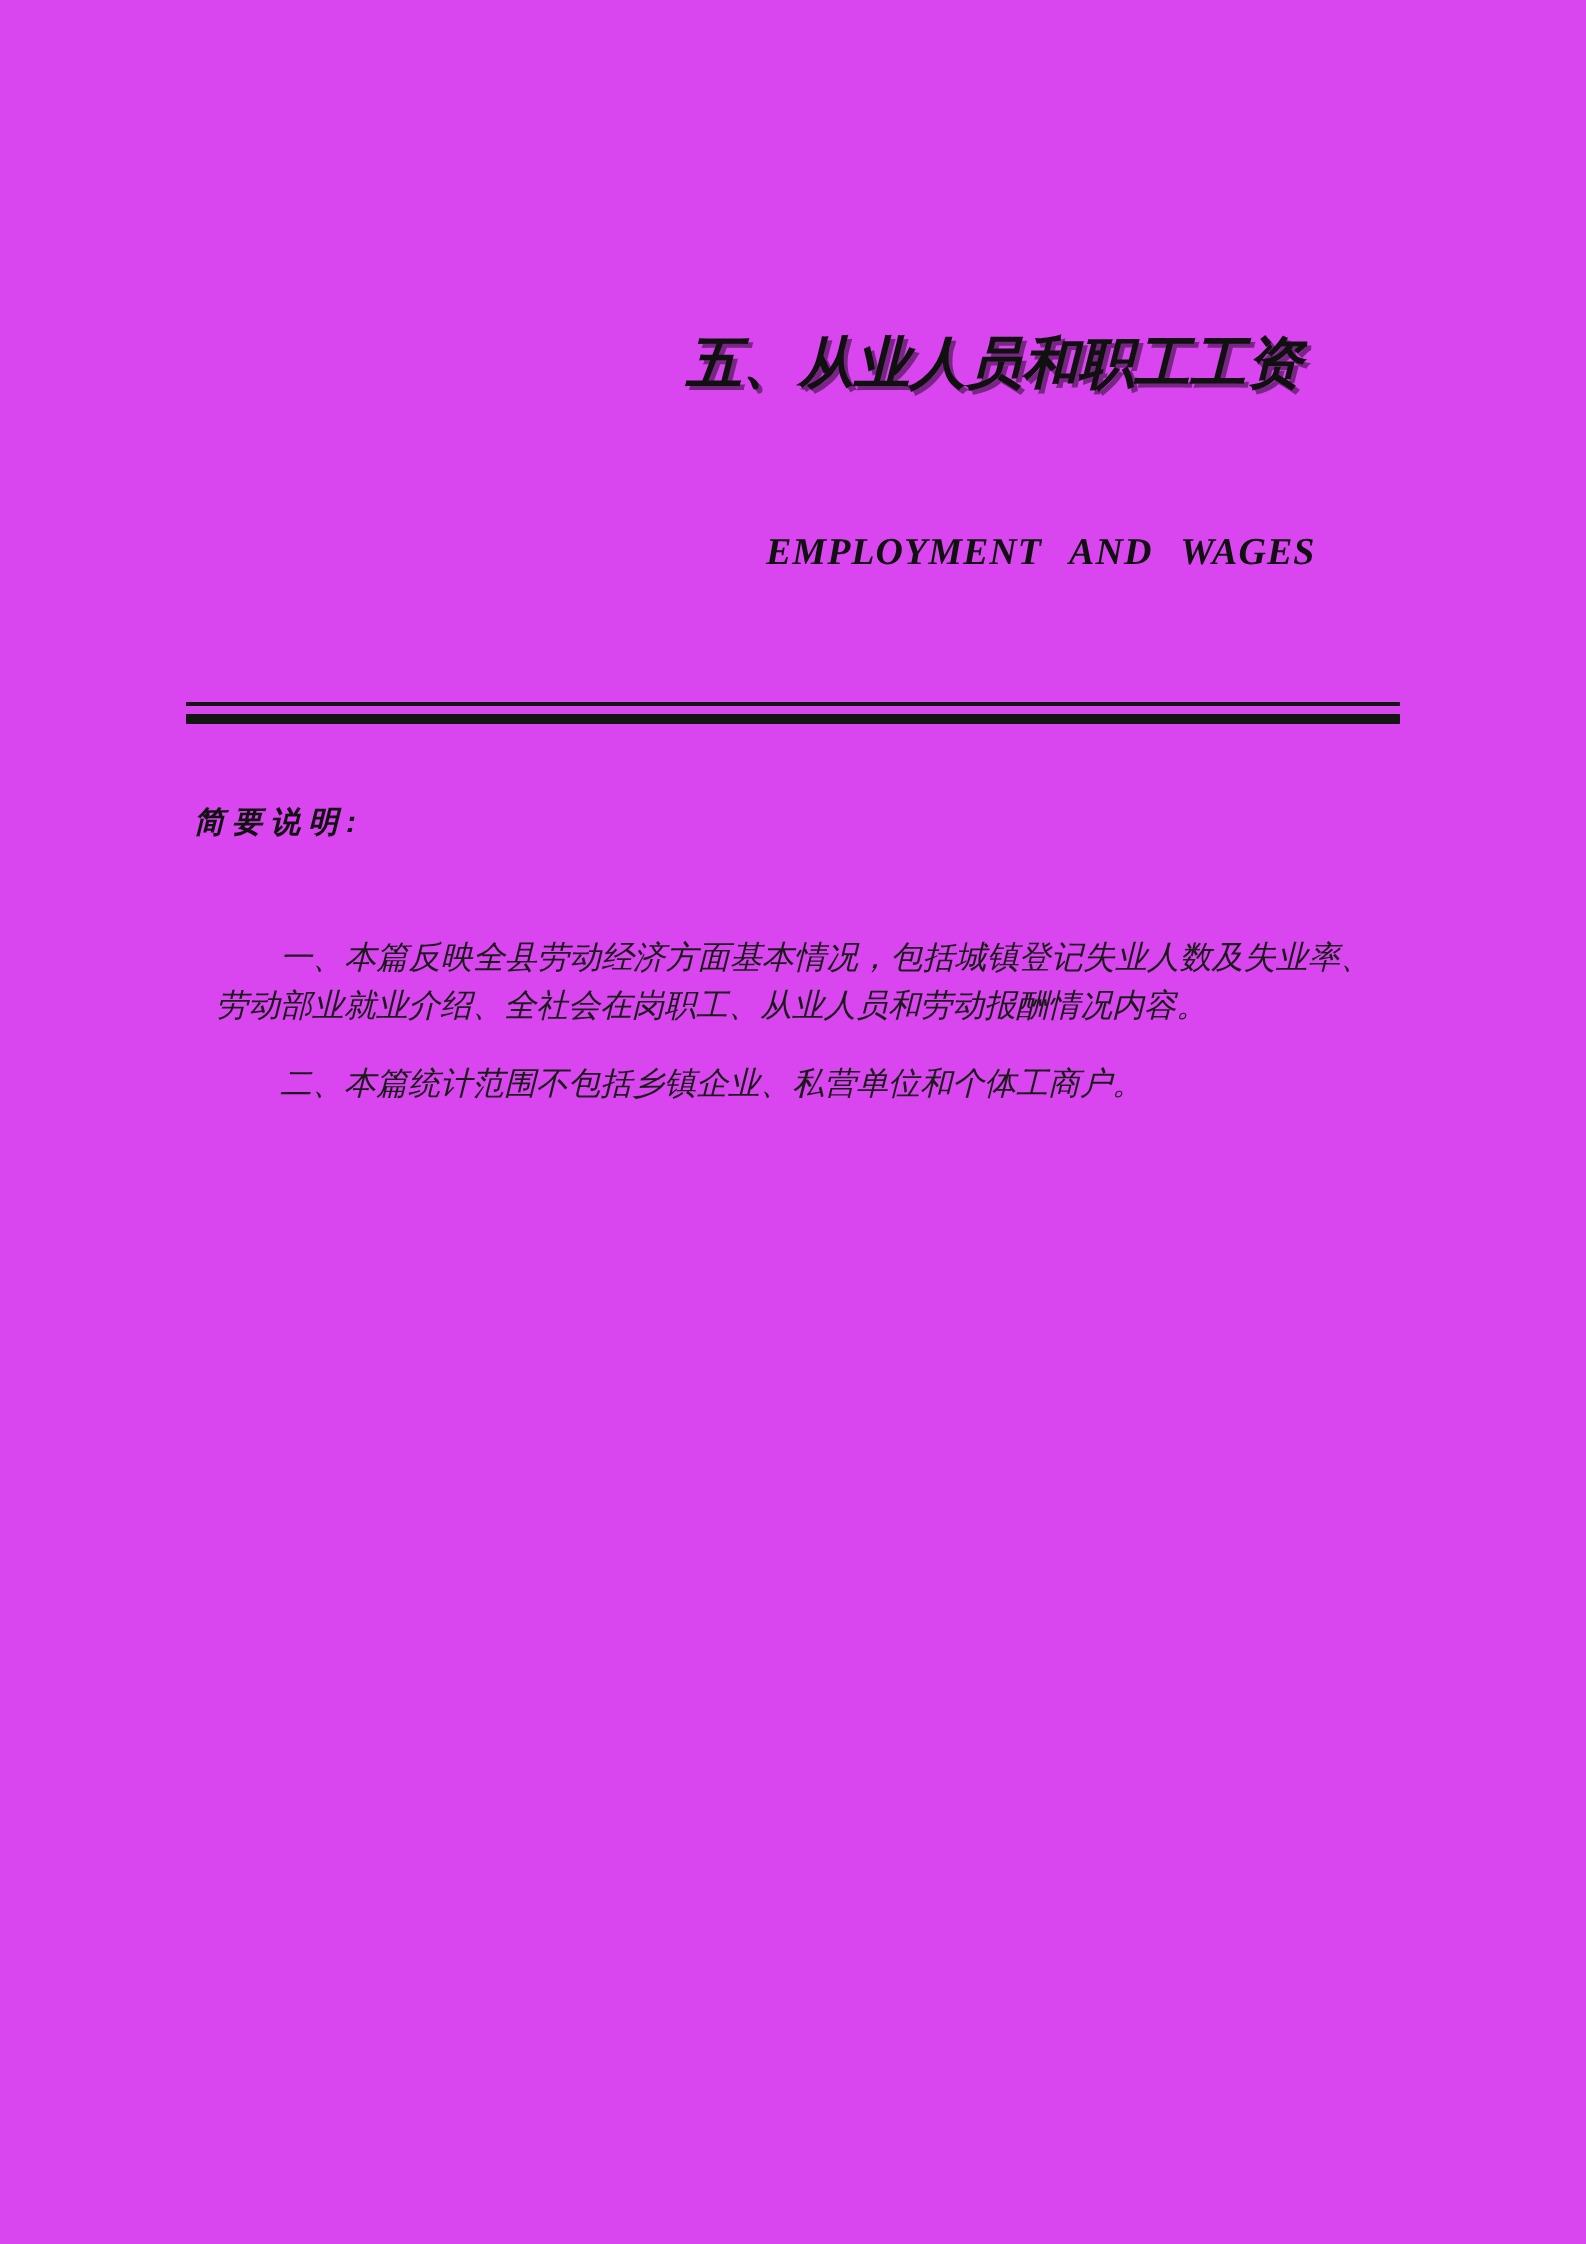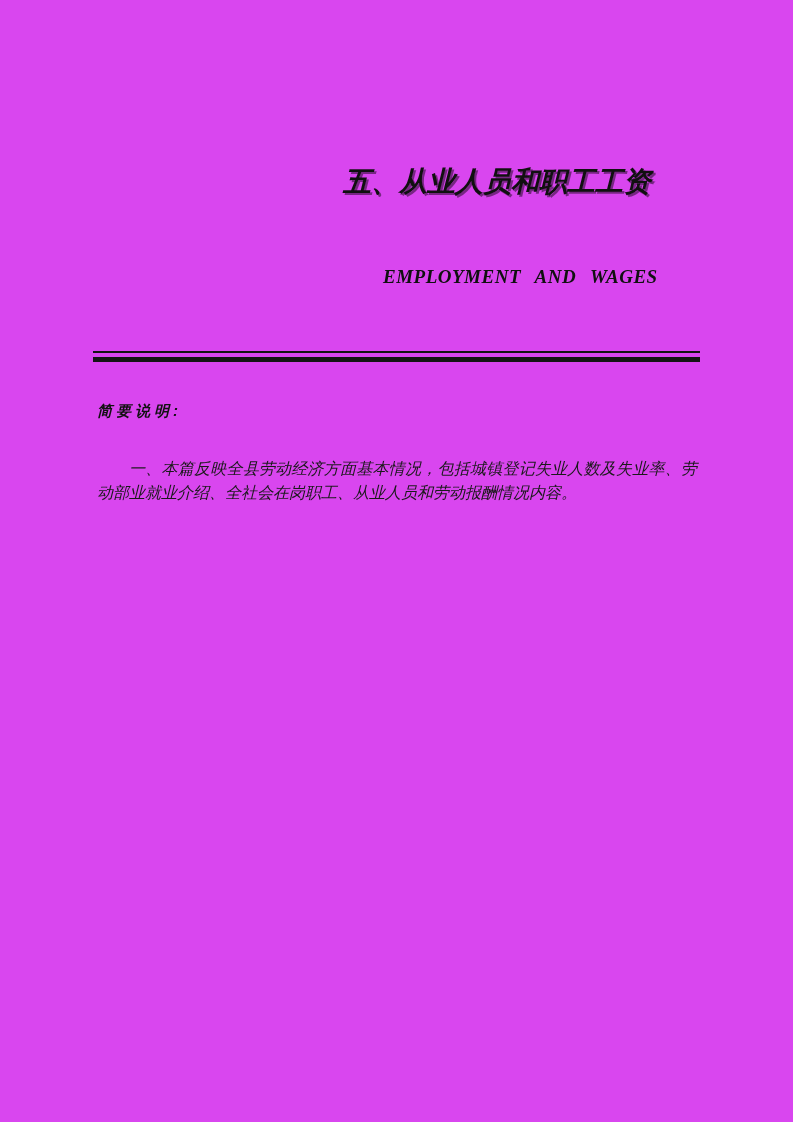--- a/index.html
+++ b/index.html
@@ -76,21 +76,21 @@
     left: 93px;
     top: 453px;
     width: 608px;
     font-family: "Liberation Serif", serif;
     font-size: 16px;
     line-height: 24px;
     color: #1a1a1a;
     text-align: justify;
   }
   .notes p {
-    margin: 4px;
+    margin: 15px;
     text-indent: 2em;
   }
 </style>
 </head>
 <body>
 
 <div class="page">
 
   <h1 class="chapter-title">五、从业人员和职工工资</h1>
 
@@ -98,15 +98,16 @@
 
   <div class="divider">
     <div class="thin-rule"></div>
     <div class="thick-rule"></div>
   </div>
 
   <h3 class="notes-heading">简要说明:</h3>
 
   <div class="notes">
     <p>一、本篇反映全县劳动经济方面基本情况，包括城镇登记失业人数及失业率、劳动部业就业介绍、全社会在岗职工、从业人员和劳动报酬情况内容。</p>
+    <p>二、本篇统计范围不包括乡镇企业、私营单位和个体工商户。</p>
   </div>
 
 </div>
 
 </body></html>

